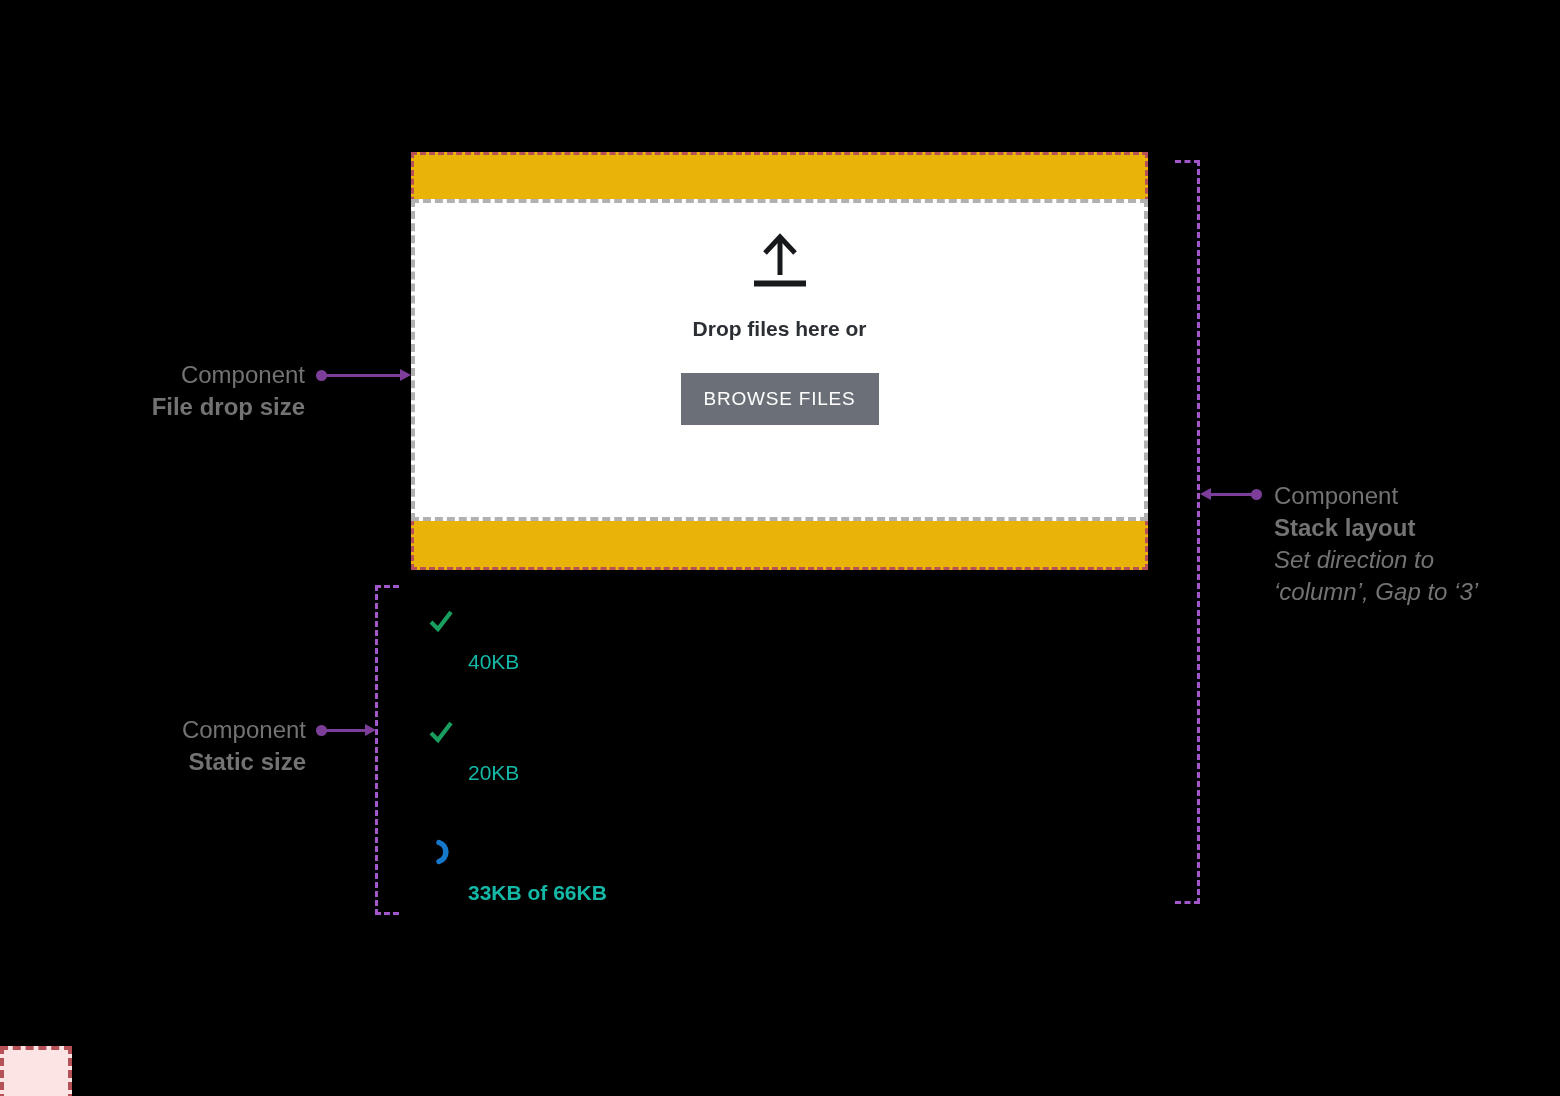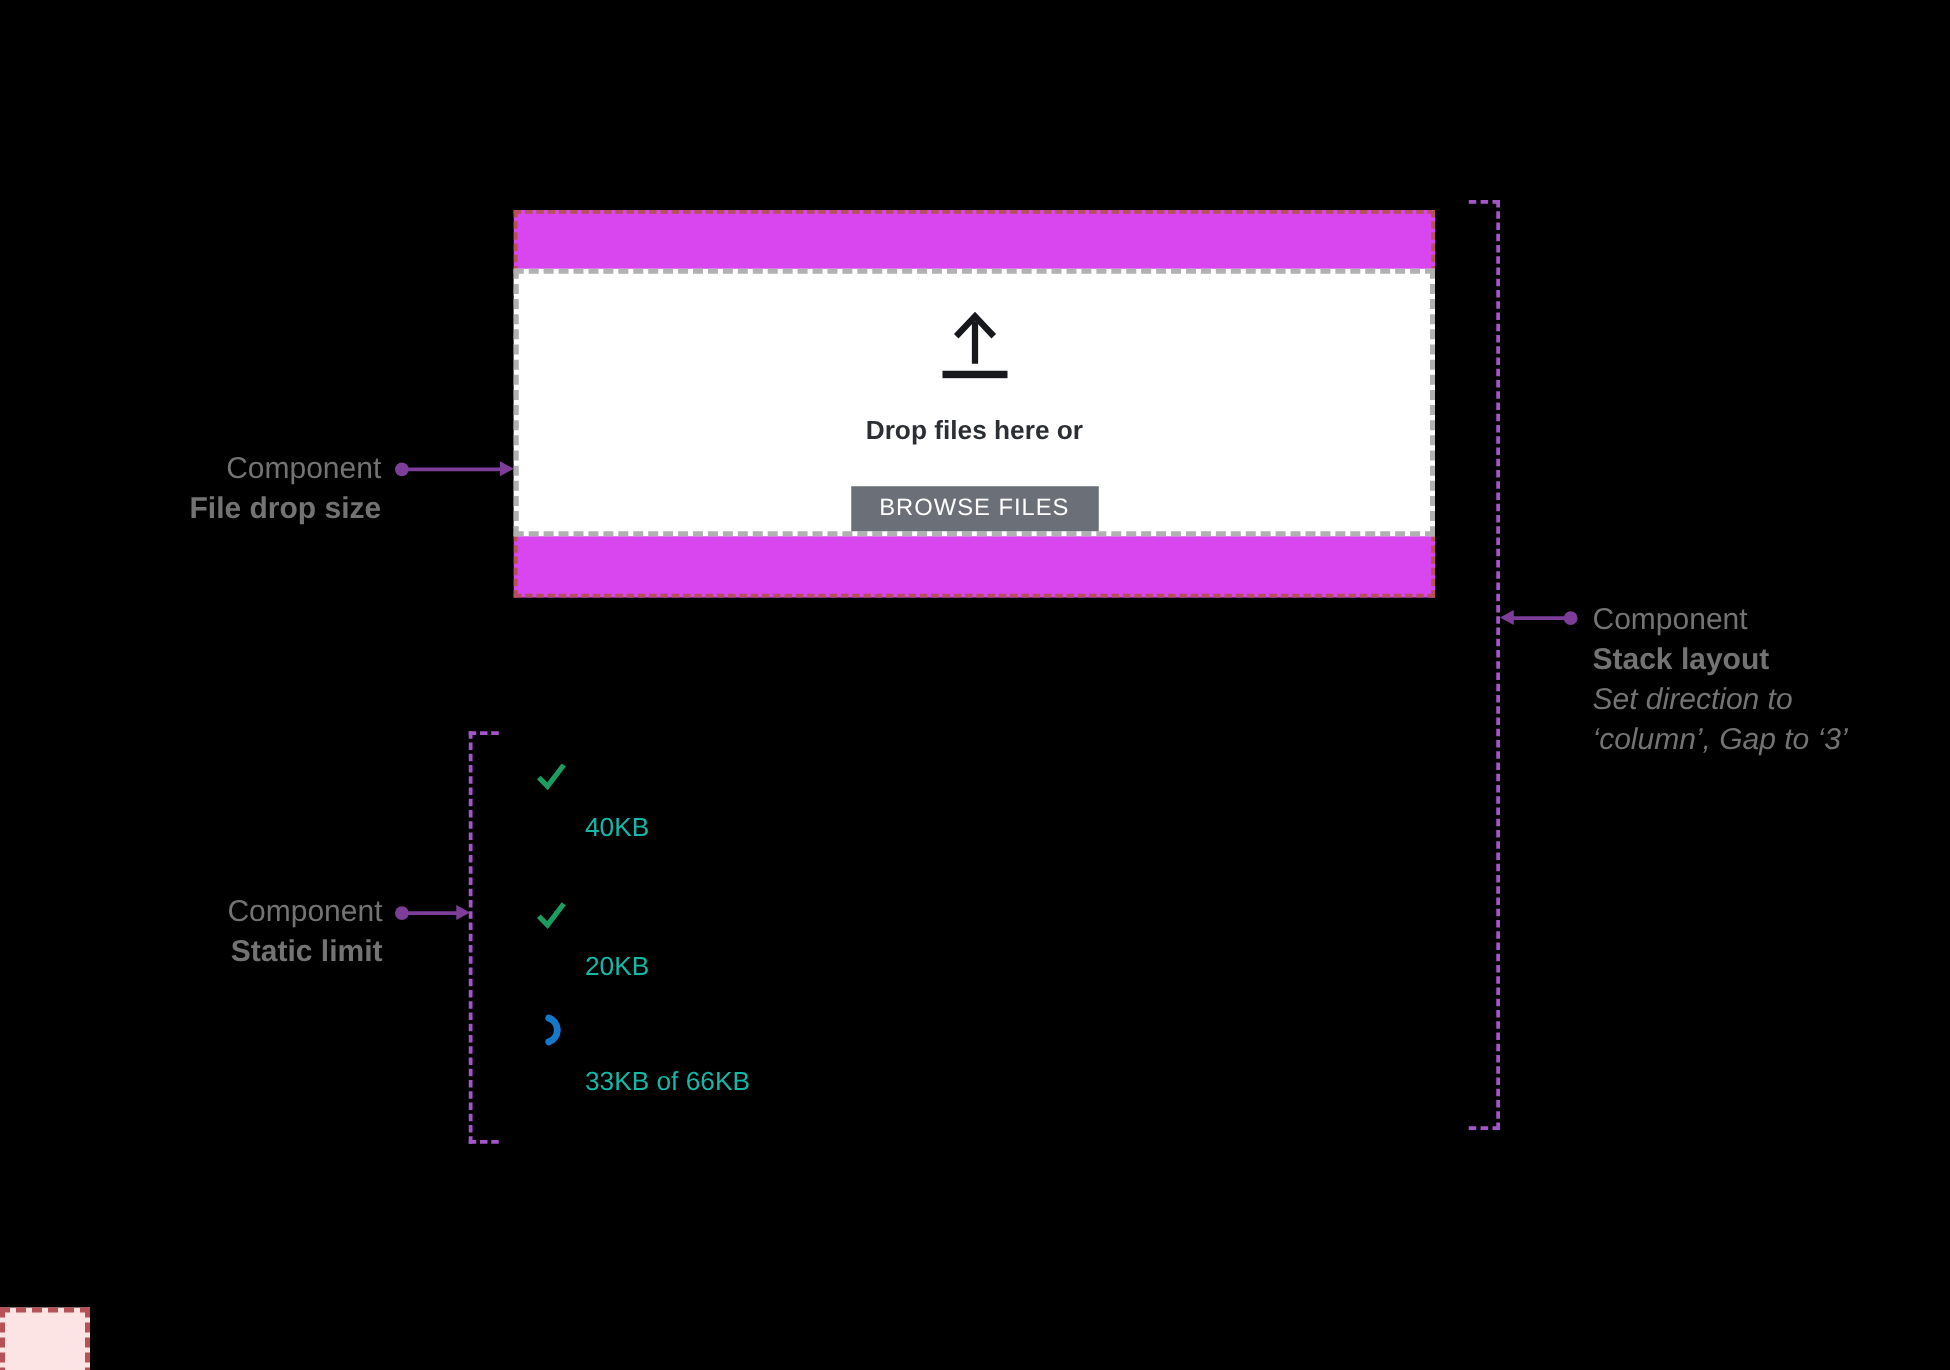--- a/index.html
+++ b/index.html
@@ -27,23 +27,23 @@
     width: 24px; height: 330px;
     border-top: 3px dashed #a356c9;
     border-left: 3px dashed #a356c9;
     border-bottom: 3px dashed #a356c9;
     box-sizing: border-box;
   }
 
   
   .dropzone-outer {
     position: absolute;
-    left: 411px; top: 168px;
-    width: 737px; height: 310px;
-    background: #d946ef;
+    left: 411px; top: 152px;
+    width: 737px; height: 418px;
+    background: #eab308;
     border: 3px dashed #b65157;
     box-sizing: border-box;
   }
   .dropzone-inner {
     position: absolute;
     left: -3px; right: -3px;
     top: 44px; bottom: 46px;
     background: #ffffff;
     border: 4px dashed #b1b1b1;
     box-sizing: border-box;
@@ -83,21 +83,21 @@
   .list-item { position: absolute; left: 428px; }
   .list-item .item-label {
     margin-top: 12px;
     margin-left: 40px;
     font-size: 21px;
     color: #14b8a6;
     white-space: nowrap;
   }
   .li1 { top: 608px; }
   .li2 { top: 719px; }
-  .li3 { top: 811px; }
+  .li3 { top: 839px; font-weight: bold; }
   .li3 .item-icon { margin-left: 8px; }
 
   
   .ann {
     position: absolute;
     color: #737373;
     font-size: 24px;
     line-height: 32px;
     white-space: nowrap;
   }
@@ -204,21 +204,21 @@
   <div class="ann-title">File drop size</div>
 </div>
 <div class="connector conn1">
   <span class="dot"></span>
   <span class="line"></span>
   <span class="head"></span>
 </div>
 
 <div class="ann ann-right ann2">
   <div class="ann-eyebrow">Component</div>
-  <div class="ann-title">Static limit</div>
+  <div class="ann-title">Static size</div>
 </div>
 <div class="connector conn2">
   <span class="dot"></span>
   <span class="line"></span>
   <span class="head"></span>
 </div>
 
 <div class="ann ann3">
   <div class="ann-eyebrow">Component</div>
   <div class="ann-title">Stack layout</div>

